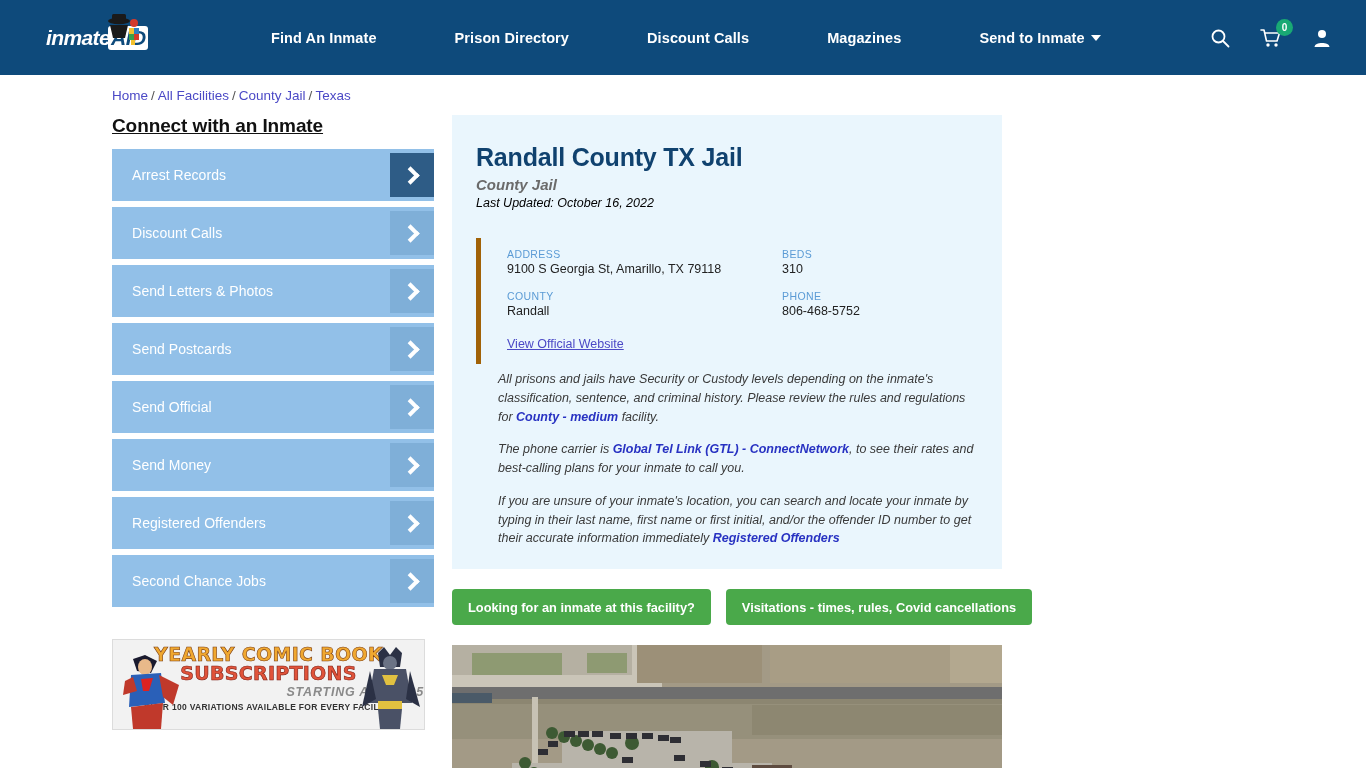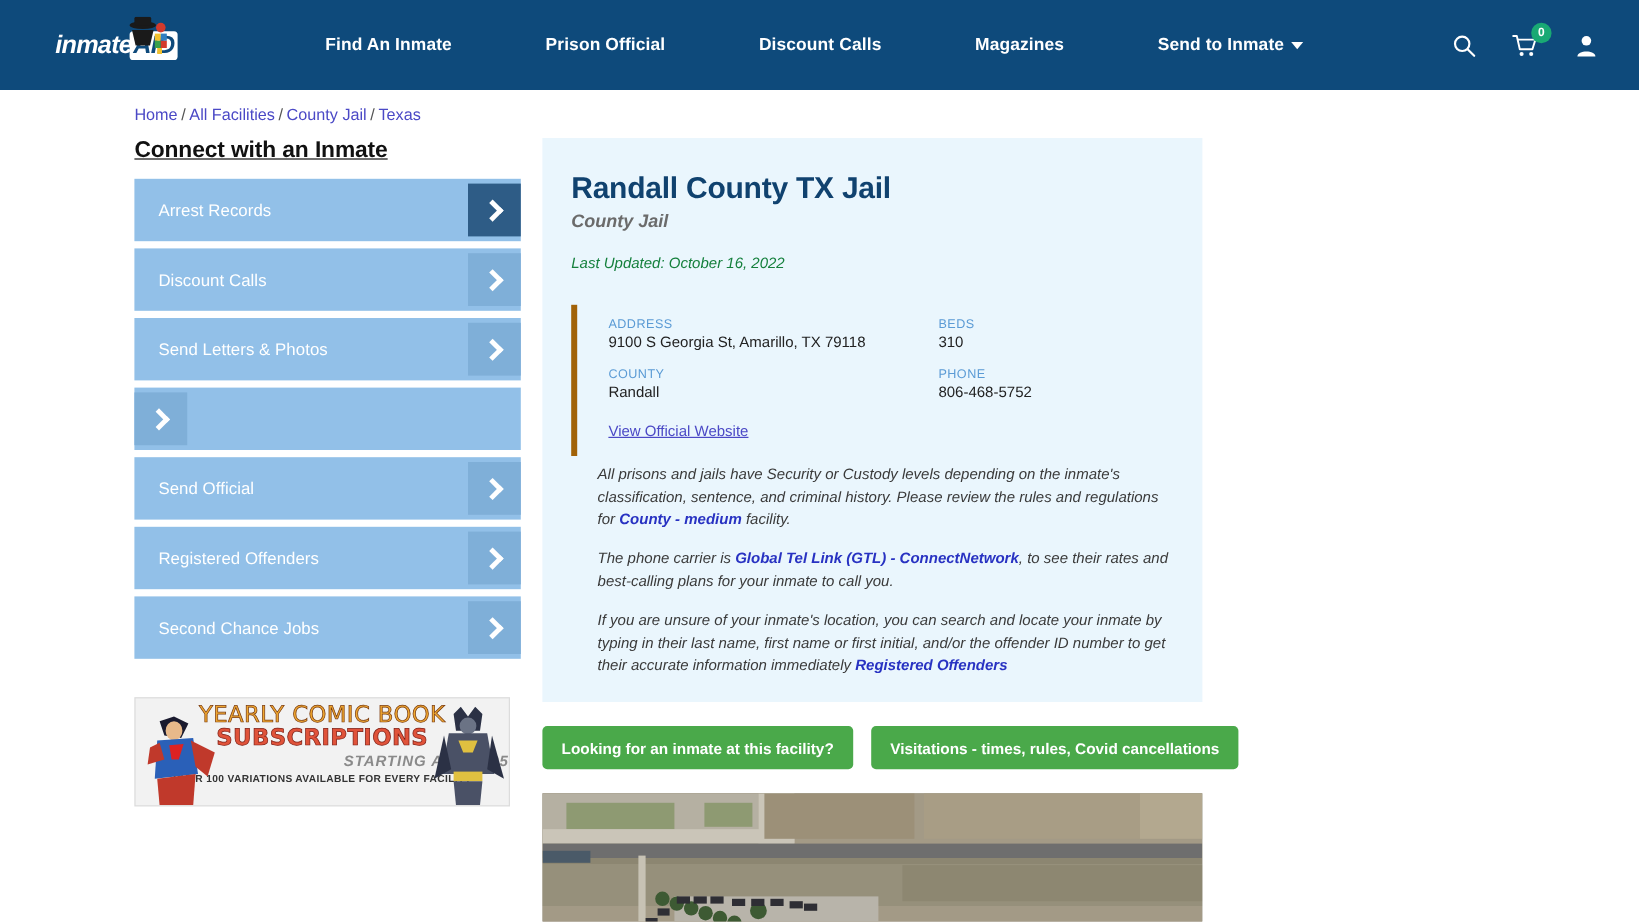--- a/index.html
+++ b/index.html
@@ -178,21 +178,21 @@
     border: 1px solid #dcdcdc;
     background: #f2f2f2;
     position: relative;
     overflow: hidden;
     cursor: pointer;
     display: block;
   }
   .ad-line1 {
     text-align: center;
     font-size: 19px;
-    font-weight: normal;
+    font-weight: bold;
     color: #f0a830;
     -webkit-text-stroke: 0.6px #7a3b10;
     letter-spacing: 0.3px;
     margin-top: 3px;
     font-family: "DejaVu Sans", sans-serif;
   }
   .ad-line2 {
     text-align: center;
     font-size: 19px;
     font-weight: bold;
@@ -242,22 +242,22 @@
   .facility-sub {
     font-size: 15px;
     font-weight: bold;
     font-style: italic;
     color: #6b6b6b;
     margin-top: 4px;
   }
   .facility-updated {
     font-size: 12.5px;
     font-style: italic;
-    color: #15803d;
-    margin-top: 19px;
+    color: #000000;
+    margin-top: 3px;
   }
 
   .info-block {
     margin-top: 28px;
     border-left: 5px solid #a16207;
     padding: 10px 0 12px 26px;
     display: grid;
     grid-template-columns: 275px 1fr;
     row-gap: 14px;
   }
@@ -343,21 +343,21 @@
         <rect x="36" y="14" width="5" height="6" fill="#2f7fc1"></rect>
         <rect x="31" y="20" width="5" height="6" fill="#3aa04b"></rect>
         <rect x="36" y="20" width="5" height="6" fill="#d33a2c"></rect>
         <rect x="33" y="26" width="4" height="5" fill="#f2c12e"></rect>
       </svg>
     </div>
   </div>
 
   <div class="main-nav">
     <div class="nav-item">Find An Inmate</div>
-    <div class="nav-item">Prison Official</div>
+    <div class="nav-item">Prison Directory</div>
     <div class="nav-item">Discount Calls</div>
     <div class="nav-item">Magazines</div>
     <div class="nav-item with-caret">
       <span>Send to Inmate</span>
       <span class="caret"></span>
     </div>
   </div>
 
   <div class="header-icons">
     <div class="hicon">
@@ -404,26 +404,33 @@
           <span class="chev"></span>
         </span>
     </div>
     <div class="side-btn">
       <span class="side-btn-label">Send Letters &amp; Photos</span>
       <span class="side-btn-arrow">
           <span class="chev"></span>
         </span>
     </div>
     <div class="side-btn">
+      <span class="side-btn-label">Send Postcards</span>
       <span class="side-btn-arrow">
           <span class="chev"></span>
         </span>
     </div>
     <div class="side-btn">
       <span class="side-btn-label">Send Official</span>
+      <span class="side-btn-arrow">
+          <span class="chev"></span>
+        </span>
+    </div>
+    <div class="side-btn">
+      <span class="side-btn-label">Send Money</span>
       <span class="side-btn-arrow">
           <span class="chev"></span>
         </span>
     </div>
     <div class="side-btn">
       <span class="side-btn-label">Registered Offenders</span>
       <span class="side-btn-arrow">
           <span class="chev"></span>
         </span>
     </div>

